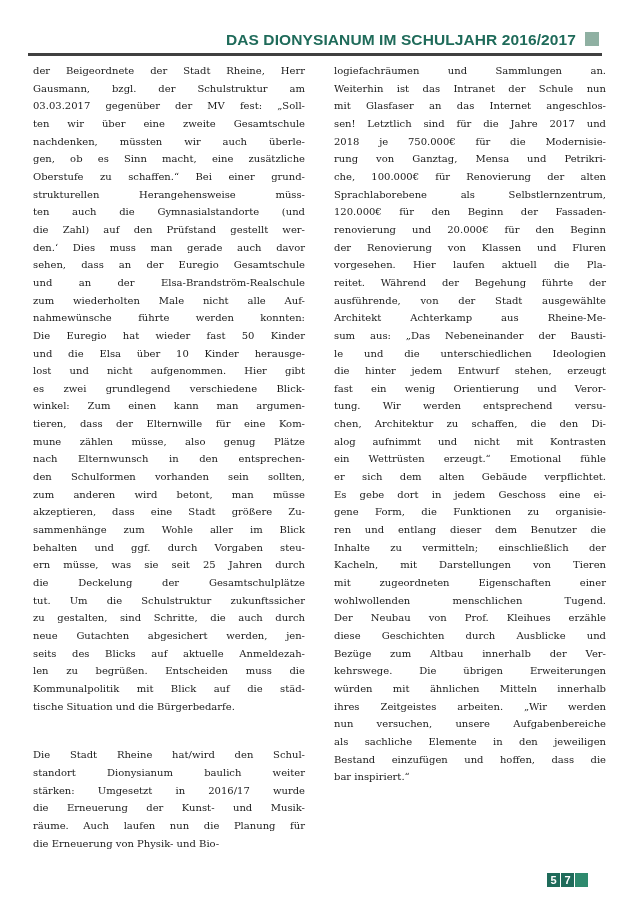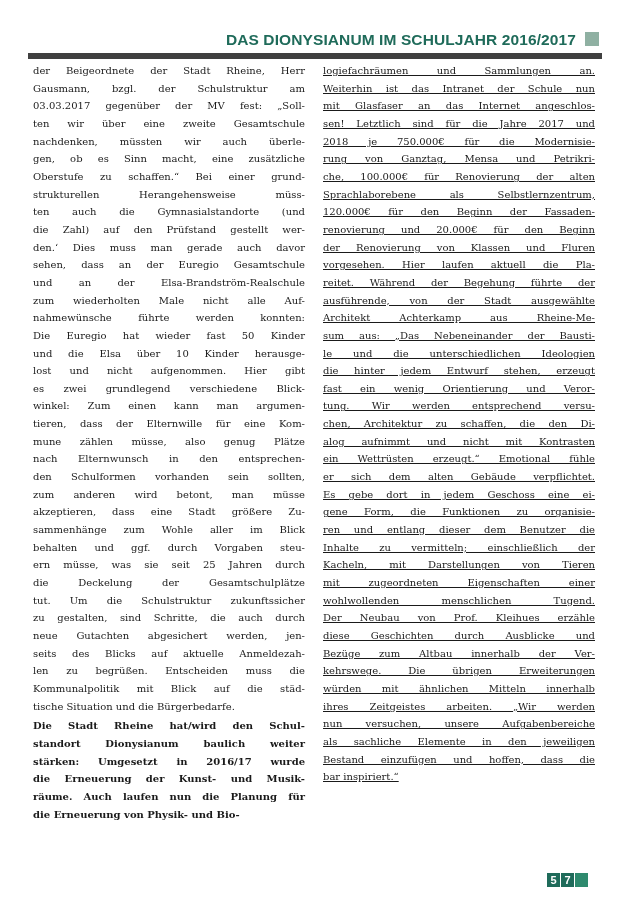--- a/index.html
+++ b/index.html
@@ -1,38 +1,38 @@
 <!DOCTYPE html>
 <html><head>
   <meta charset="utf-8">
   <style>
     html, body { margin: 0; padding: 0; background: #ffffff; }
     body { width: 638px; height: 907px; position: relative; overflow: hidden; }
     .header {
       position: absolute; left: 28px; top: 28px; width: 574px; height: 25px;
-      border-bottom: 6px solid #404040;
+      border-bottom: 3px solid #404040;
     }
     .header-title {
       position: absolute; right: 26px; top: 3px;
       font-family: "Liberation Sans", sans-serif; font-weight: bold;
       font-size: 15.5px; color: #1f6b5a; letter-spacing: 0.1px; white-space: nowrap;
     }
     .header-square {
       position: absolute; right: 3px; top: 4px; width: 14px; height: 14px;
       background: #8fb0a2;
     }
     .col {
       position: absolute; top: 62px; width: 272px;
       font-family: "DejaVu Serif", serif; font-size: 10px; line-height: 17.65px;
       color: #1a1a1a; text-align: justify; hyphens: manual;
     }
     .col-left { left: 33px; }
-    .col-right { left: 323px; text-decoration: underline; }
+    .col-right { left: 334px; }
     .col p { margin: 0; }
-    .col p + p { margin-top: 2px; font-weight: bold; }
+    .col p + p { margin-top: 31px; }
     .line { display: block; text-align: justify; text-align-last: justify; white-space: nowrap; }
     .line.last { text-align-last: left; }
     .footer {
       position: absolute; left: 547px; top: 873px; height: 14px;
       display: flex; gap: 1px;
     }
     .pg-box {
       width: 13px; height: 14px; background: #1f6b5a; color: #ffffff;
       font-family: "Liberation Sans", sans-serif; font-weight: bold; font-size: 11px;
       display: flex; align-items: center; justify-content: center;

